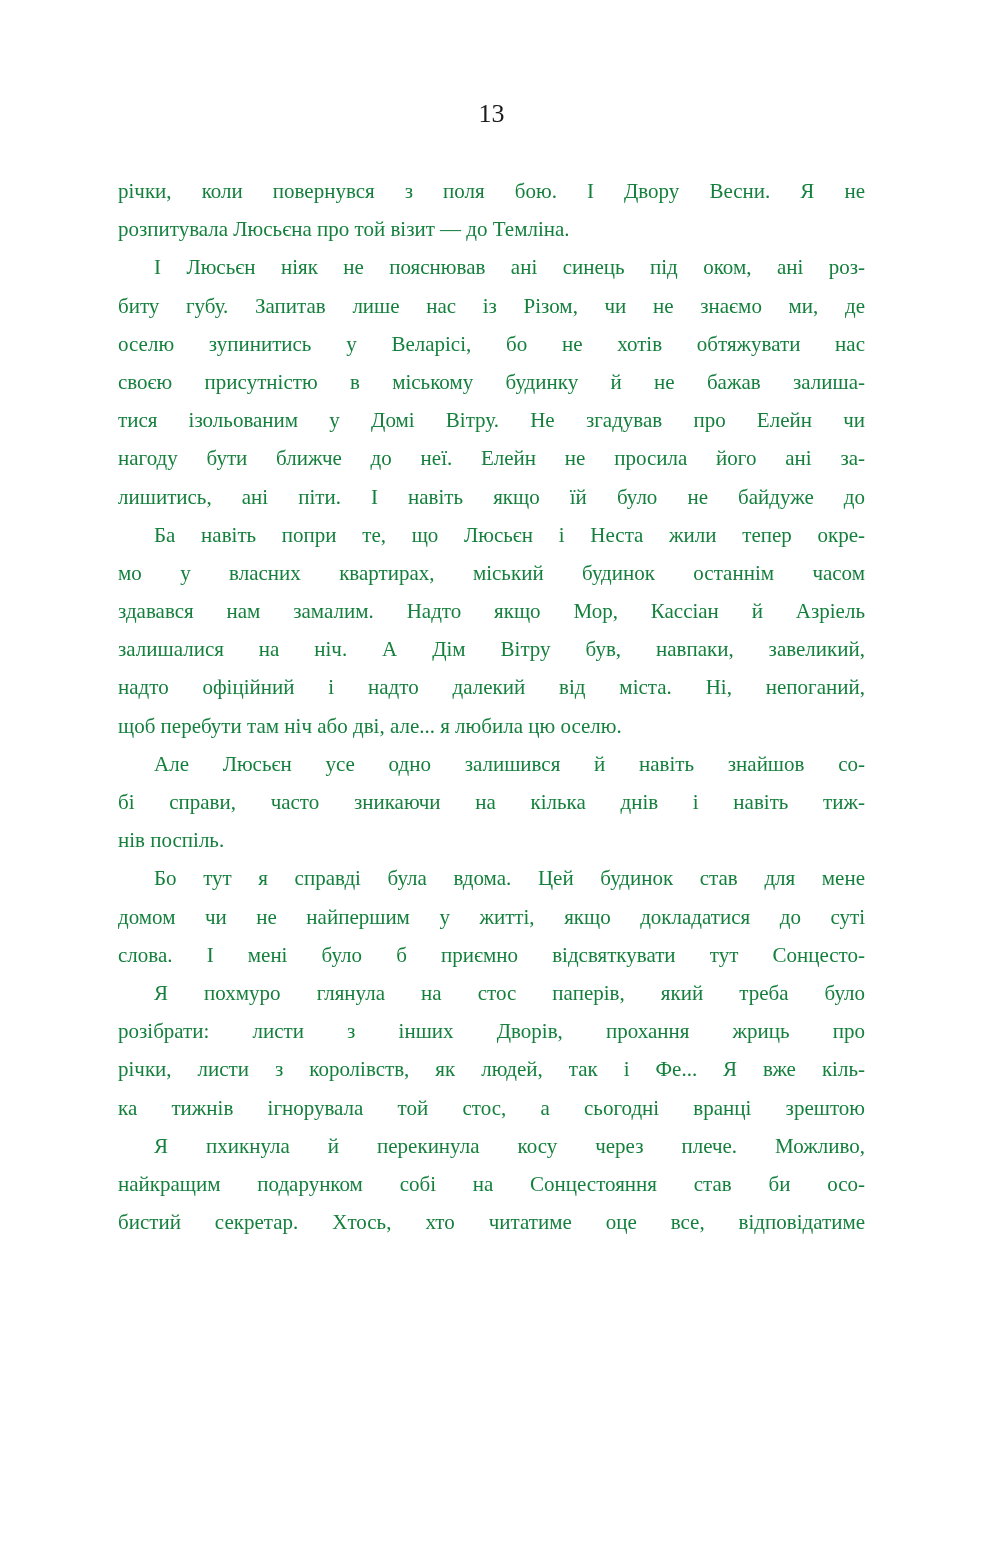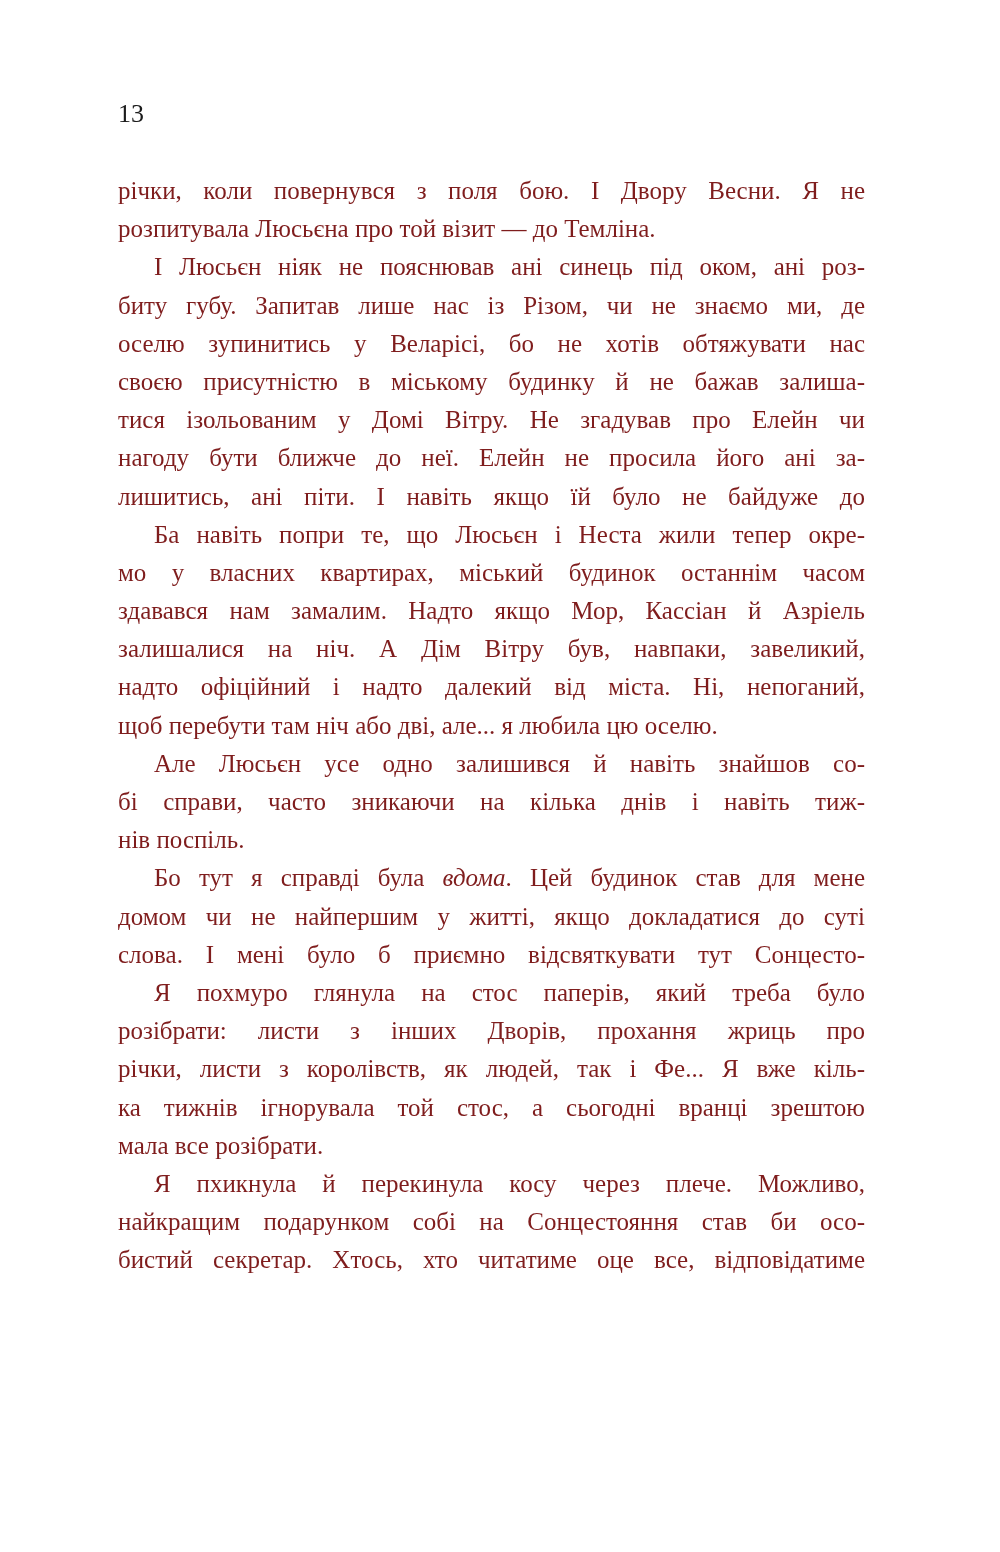--- a/index.html
+++ b/index.html
@@ -14,52 +14,51 @@
     background: #ffffff;
     font-family: "Liberation Serif", "DejaVu Serif", serif;
     color: #1c1c1c;
     overflow: hidden;
   }
   .pagenum {
     position: absolute;
     top: 99px;
     left: 118px;
     width: 747px;
-    text-align: left;
+    text-align: center;
     font-size: 26px;
     line-height: 30px;
     color: #1c1c1c;
   }
   .text-block {
     position: absolute;
     left: 118px;
     top: 172px;
     width: 747px;
   }
   .paragraph {
     margin: 0;
     padding: 0;
   }
   .line {
-    font-size: 25px;
+    font-size: 21px;
     line-height: 38.2px;
     height: 38.2px;
     text-align: justify;
     text-align-last: justify;
-    color: #7f1d1d;
+    color: #15803d;
     overflow: visible;
   }
   .line.end {
     text-align-last: left;
   }
   .line.ind {
     text-indent: 36px;
   }
   .italic {
-    font-style: italic;
   }
 </style>
 </head>
 <body>
 
 <div class="page">
   <div class="pagenum">13</div>
   <div class="text-block">
       <div class="paragraph">
         <div class="line">річки, коли повернувся з поля бою. І Двору Весни. Я не</div>
@@ -90,21 +89,20 @@
       <div class="paragraph">
         <div class="line ind"><span class="">Бо тут я справді була </span><span class="italic">вдома</span><span class="">. Цей будинок став для мене</span></div>
         <div class="line">домом чи не найпершим у житті, якщо докладатися до суті</div>
         <div class="line">слова. І мені було б приємно відсвяткувати тут Сонцесто-</div>
       </div>
       <div class="paragraph">
         <div class="line ind">Я похмуро глянула на стос паперів, який треба було</div>
         <div class="line">розібрати: листи з інших Дворів, прохання жриць про</div>
         <div class="line">річки, листи з королівств, як людей, так і Фе... Я вже кіль-</div>
         <div class="line">ка тижнів ігнорувала той стос, а сьогодні вранці зрештою</div>
-        <div class="line end">мала все розібрати.</div>
       </div>
       <div class="paragraph">
         <div class="line ind">Я пхикнула й перекинула косу через плече. Можливо,</div>
         <div class="line">найкращим подарунком собі на Сонцестояння став би осо-</div>
         <div class="line">бистий секретар. Хтось, хто читатиме оце все, відповідатиме</div>
       </div>
     </div>
 </div>
 
 </body></html>

